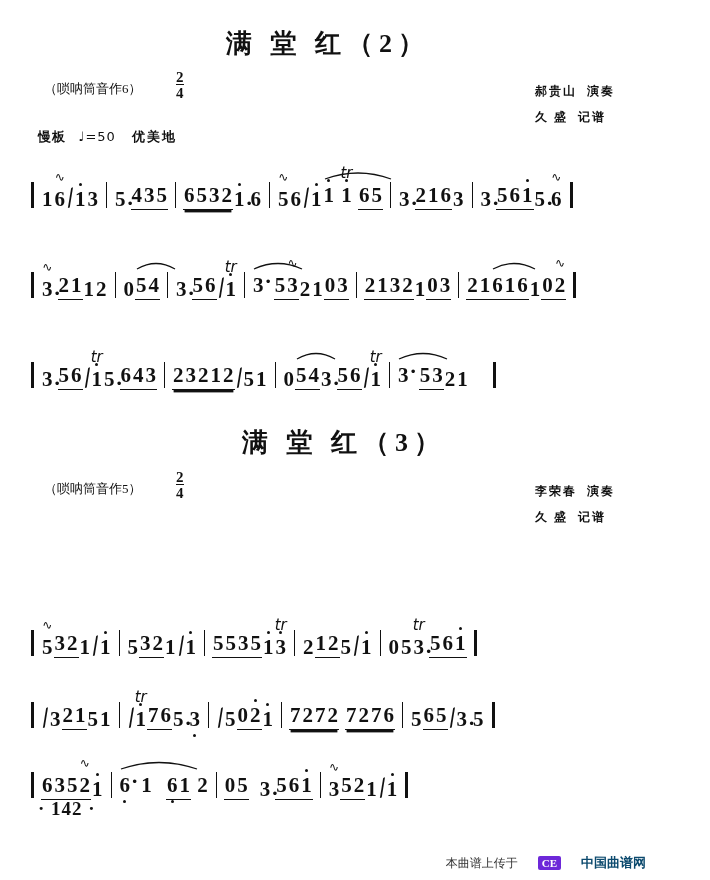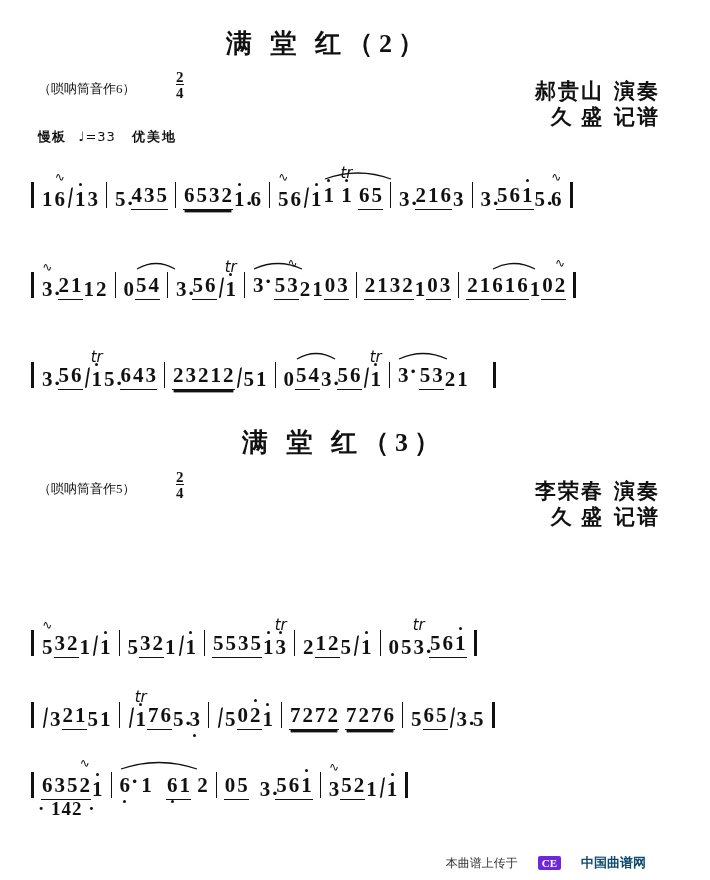--- a/index.html
+++ b/index.html
@@ -28,38 +28,38 @@
     font-weight: bold;
     font-size: 26px;
     letter-spacing: 6px;
   }
   #title-1 { position: absolute; left: 0; right: 0; top: 26px; }
   #title-2 { position: absolute; left: 0; right: 0; top: 425px; padding-left: 32px; }
 
   
   .credits {
     position: absolute;
-    font-size: 21px;
+    font-size: 12px;
     font-family: "Liberation Serif", serif;
     line-height: 26px;
     letter-spacing: 2px;
     font-weight: bold;
-    text-align: right;
   }
   #credits-1 { left: 535px; top: 78px; }
   #credits-2 { left: 535px; top: 478px; }
   .credits div { white-space: nowrap; }
   .credits .sp { display: inline-block; width: 10px; }
 
   
   .instr {
     position: absolute;
     font-size: 13px;
     letter-spacing: 0px;
     white-space: nowrap;
+    margin-left: 6px;
   }
   #instr-1 { left: 38px; top: 80px; }
   #instr-2 { left: 38px; top: 480px; }
 
   .meter {
     position: absolute;
     font-size: 15px;
     font-weight: bold;
     text-align: center;
     line-height: 14px;
@@ -237,21 +237,21 @@
 
   <div class="instr" id="instr-1">（唢呐筒音作6）</div>
 
   <div class="meter" id="meter-1">
     <span class="num">2</span>
     <span class="den">4</span>
   </div>
 
   <div class="tempo" id="tempo-1">
     <span>慢板</span>
-    <span class="note" style="margin-left:8px;">♩=33</span>
+    <span class="note" style="margin-left:8px;">♩=50</span>
     <span class="mood">优美地</span>
   </div>
 
   <div class="row" style="top:158px;">
     <span class="bar thick"></span>
     <span class="measure">
       <span class="n">1</span>
       <span class="n"><span class="orn">∿</span>6</span>
       <span class="slash">╱</span>
       <span class="n dotup">1</span>

